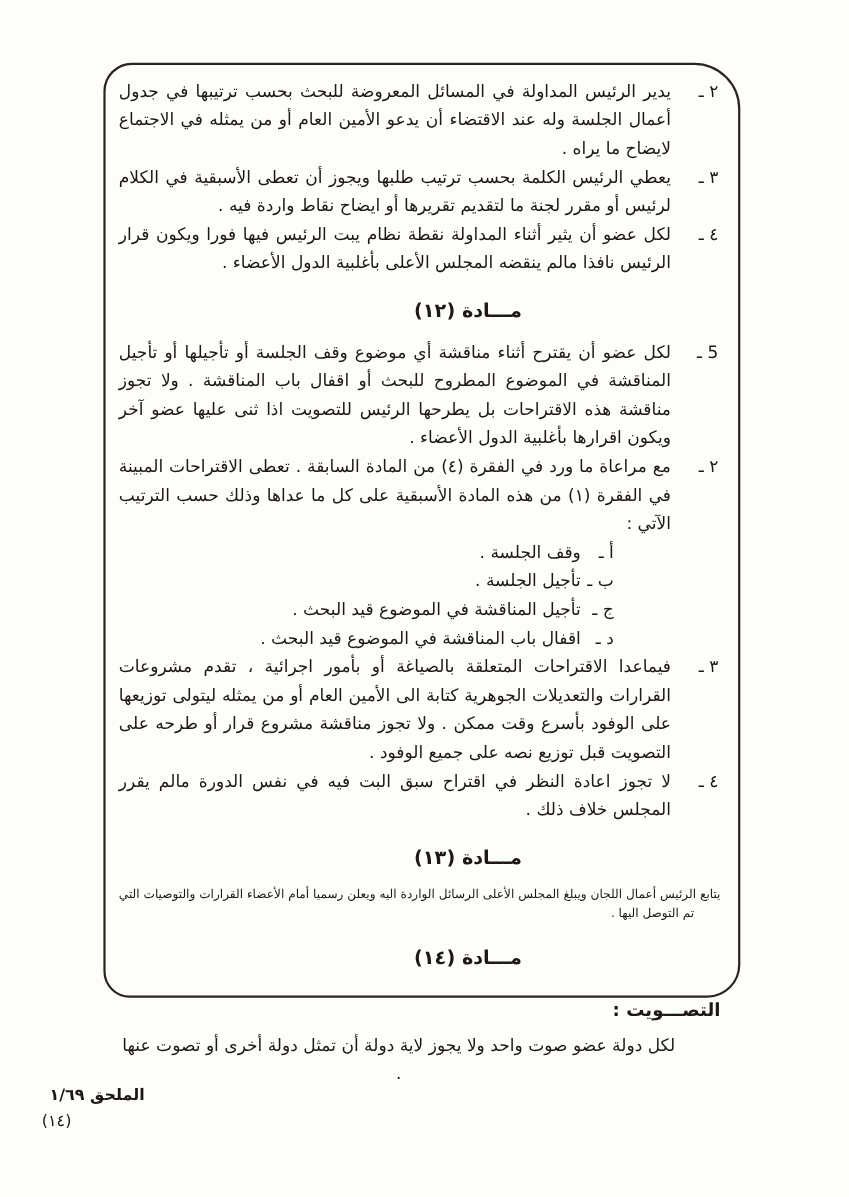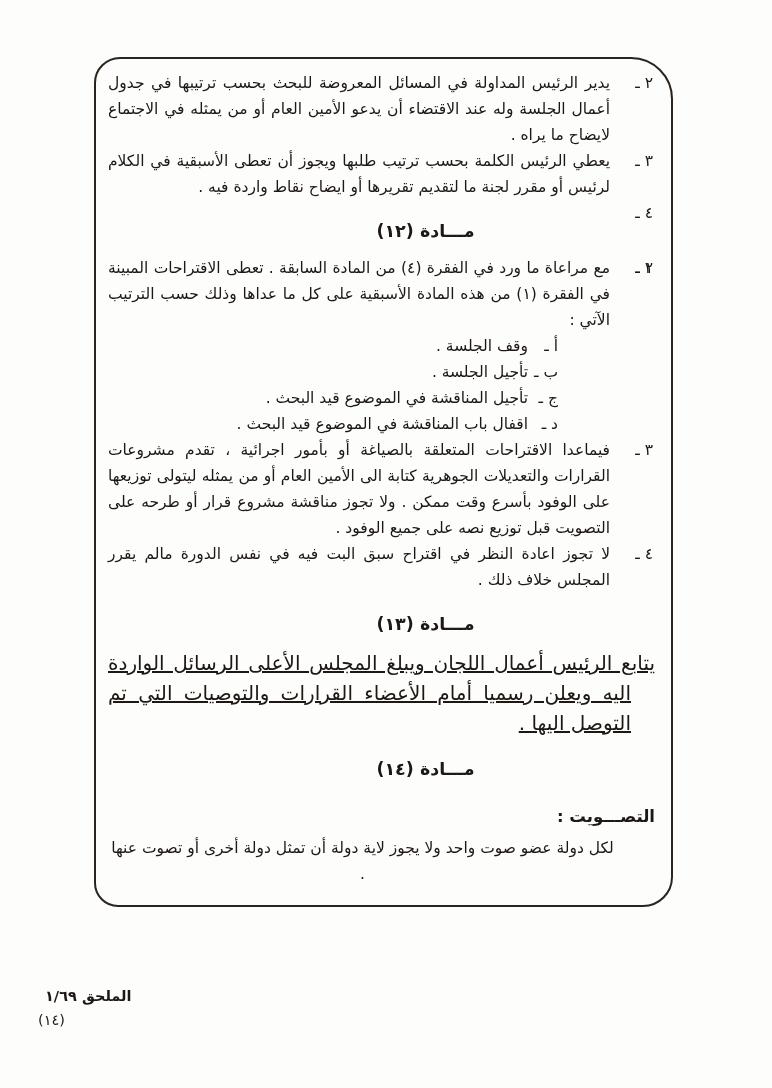--- a/index.html
+++ b/index.html
@@ -52,26 +52,25 @@
     left: 44px;               
     text-align: center;
     font-weight: bold;
     font-size: 17.5px;
     line-height: 27px;
     margin: 18px 0 10px;
   }
   .h-art.gap { }
 
   .par-hang {
-    font-size: 20px;
-    line-height: 30px;
+    font-size: 11px;
+    line-height: 18px;
     text-align: justify;
     padding-right: 24px;      
     text-indent: -24px;
-    text-decoration: underline;
   }
   .vote-label {
     font-weight: bold;
     font-size: 16.5px;
     line-height: 27px;
     margin-top: 20px;
     text-align: right;
   }
   .vote-line {
     font-size: 15.5px;
@@ -110,26 +109,28 @@
   <div class="itm">
     <span class="mk">٢ ـ</span>
     <span>يدير الرئيس المداولة في المسائل المعروضة للبحث بحسب ترتيبها في جدول أعمال الجلسة وله عند الاقتضاء أن يدعو الأمين العام أو من يمثله في الاجتماع لايضاح ما يراه .</span>
   </div>
   <div class="itm">
     <span class="mk">٣ ـ</span>
     <span>يعطي الرئيس الكلمة بحسب ترتيب طلبها ويجوز أن تعطى الأسبقية في الكلام لرئيس أو مقرر لجنة ما لتقديم تقريرها أو ايضاح نقاط واردة فيه .</span>
   </div>
   <div class="itm">
     <span class="mk">٤ ـ</span>
+    <span>لكل عضو أن يثير أثناء المداولة نقطة نظام يبت الرئيس فيها فورا ويكون قرار الرئيس نافذا مالم ينقضه المجلس الأعلى بأغلبية الدول الأعضاء .</span>
   </div>
 
   <div class="h-art">مـــادة (١٢)</div>
 
   <div class="itm">
-    <span class="mk">١ ـ</span>
+    <span class="mk">5 ـ</span>
+    <span>لكل عضو أن يقترح أثناء مناقشة أي موضوع وقف الجلسة أو تأجيلها أو تأجيل المناقشة في الموضوع المطروح للبحث أو اقفال باب المناقشة . ولا تجوز مناقشة هذه الاقتراحات بل يطرحها الرئيس للتصويت اذا ثنى عليها عضو آخر ويكون اقرارها بأغلبية الدول الأعضاء .</span>
   </div>
   <div class="itm">
     <span class="mk">٢ ـ</span>
     <span>مع مراعاة ما ورد في الفقرة (٤) من المادة السابقة . تعطى الاقتراحات المبينة في الفقرة (١) من هذه المادة الأسبقية على كل ما عداها وذلك حسب الترتيب الآتي :</span>
     <div class="sub">
       <span class="mk">أ ـ</span>
       <span>وقف الجلسة .</span>
     </div>
     <div class="sub">
       <span class="mk">ب ـ</span>

